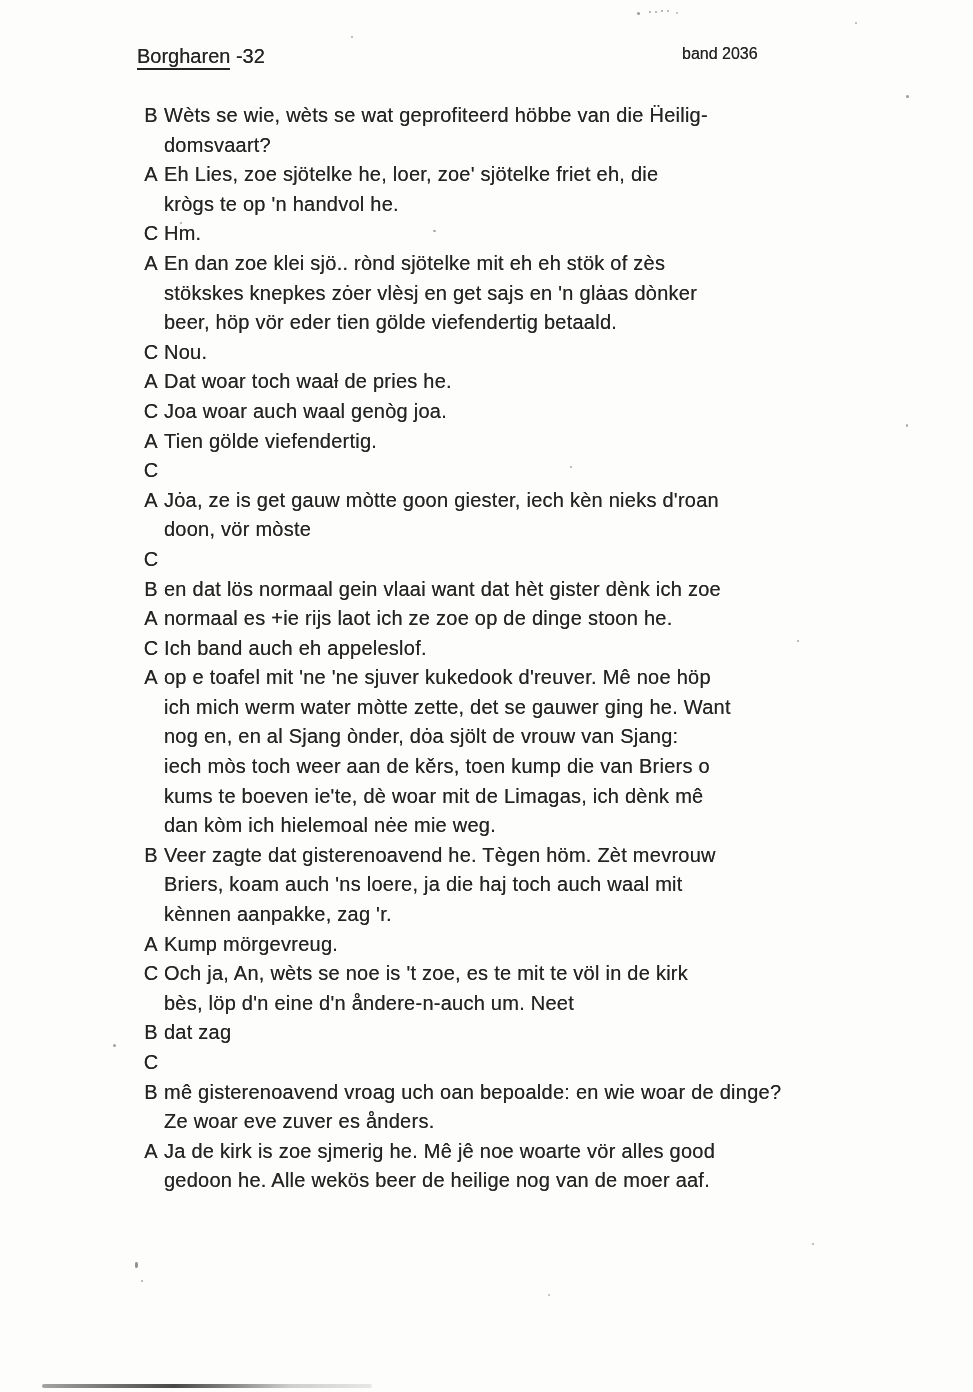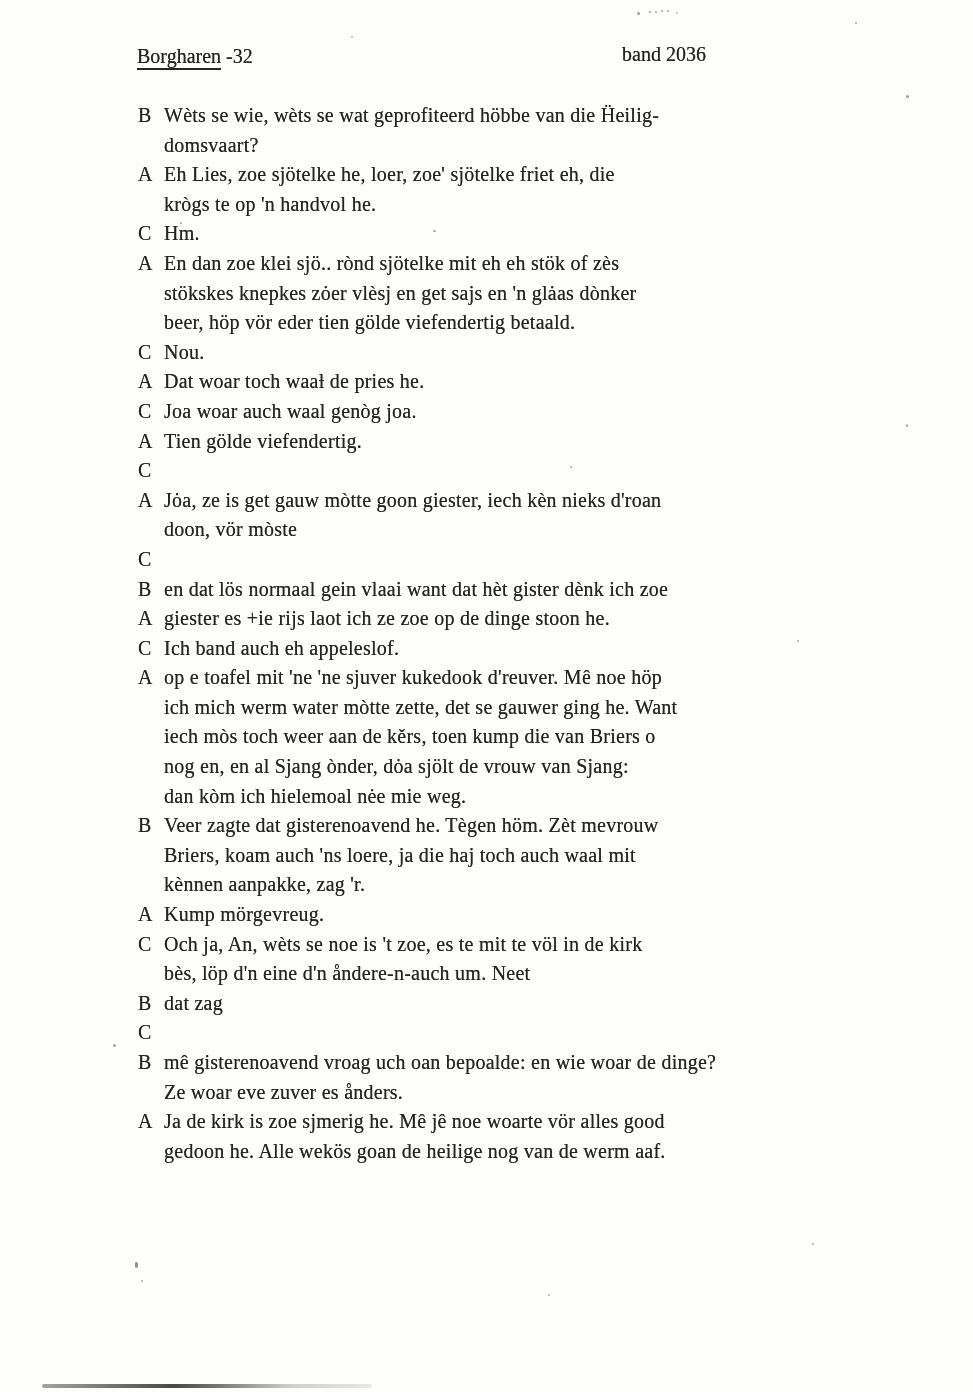--- a/index.html
+++ b/index.html
@@ -1,34 +1,35 @@
 <!DOCTYPE html>
 <html><head>
 <meta charset="utf-8">
 <style>
   html,body{margin:0;padding:0;background:#e8e8e8;}
   .page{
     position:relative;
     width:973px;height:1392px;
     margin:0 auto;
     background:#fdfdfb;
-    font-family:Liberation Serif, serif;
+    font-family:Liberation Sans, sans-serif;
     color:#242424;
     overflow:hidden;
+    text-align:center;
   }
   .page *{box-sizing:border-box;}
   .header-left{
     position:absolute;left:137px;top:44px;
     font-size:20px;line-height:24px;white-space:pre;
     text-shadow:0 0 .6px rgba(25,25,25,.75);
   }
   .underlined{border-bottom:2px solid #242424;padding-bottom:1px;}
   .header-right{
-    position:absolute;left:622px;top:42px;
-    font-size:20px;line-height:24px;white-space:pre;
+    position:absolute;left:682px;top:42px;
+    font-size:16px;line-height:24px;white-space:pre;
     text-shadow:0 0 .6px rgba(25,25,25,.75);
   }
   .transcript{
     position:absolute;left:138px;top:101px;width:812px;
   }
   .line{
     display:flex;
     font-size:20px;line-height:29.6px;
     white-space:pre;
     text-shadow:0 0 .6px rgba(25,25,25,.7);
@@ -136,48 +137,52 @@
   </div>
 
   <div class="line">
     <span class="speaker">B</span>
     <span class="text">en dat lös normaal gein vlaai want dat hèt gister dènk ich zoe</span>
   </div>
 
 
   <div class="line">
     <span class="speaker">A</span>
-    <span class="text">giester es +ie rijs laot ich ze zoe op de dinge stoon he.</span>
+    <span class="text">normaal es +ie rijs laot ich ze zoe op de dinge stoon he.</span>
   </div>
 
   <div class="line">
     <span class="speaker">C</span>
     <span class="text">Ich band auch eh appeleslof.</span>
   </div>
 
   <div class="line">
     <span class="speaker">A</span>
     <span class="text">op e toafel mit 'ne 'ne sjuver kukedook d'reuver. Mê noe höp</span>
   </div>
 
   <div class="line">
     <span class="speaker"></span>
     <span class="text">ich mich werm water mòtte zette, det se gauwer ging he. Want</span>
   </div>
 
   <div class="line">
     <span class="speaker"></span>
+    <span class="text">nog en, en al Sjang ònder, dȯa sjölt de vrouw van Sjang:</span>
+  </div>
+
+  <div class="line">
+    <span class="speaker"></span>
     <span class="text">iech mòs toch weer aan de kěrs, toen kump die van Briers o</span>
   </div>
 
   <div class="line">
     <span class="speaker"></span>
-    <span class="text">nog en, en al Sjang ònder, dȯa sjölt de vrouw van Sjang:</span>
-  </div>
-
+    <span class="text">kums te boeven ie'te, dè woar mit de Limagas, ich dènk mê</span>
+  </div>
 
   <div class="line">
     <span class="speaker"></span>
     <span class="text">dan kòm ich hielemoal nėe mie weg.</span>
   </div>
 
   <div class="line">
     <span class="speaker">B</span>
     <span class="text">Veer zagte dat gisterenoavend he. Tègen höm. Zèt mevrouw</span>
   </div>
@@ -226,21 +231,21 @@
     <span class="text">Ze woar eve zuver es ånders.</span>
   </div>
 
   <div class="line">
     <span class="speaker">A</span>
     <span class="text">Ja de kirk is zoe sjmerig he. Mê jê noe woarte vör alles good</span>
   </div>
 
   <div class="line">
     <span class="speaker"></span>
-    <span class="text">gedoon he. Alle wekös goan de heilige nog van de werm aaf.</span>
+    <span class="text">gedoon he. Alle wekös beer de heilige nog van de moer aaf.</span>
   </div>
 </div>
 
   <div class="speck" style="left:637px;top:12px;width:3px;height:3px;opacity:.55"></div>
   <div class="speck" style="left:649px;top:11px;width:2px;height:2px;opacity:.5"></div>
   <div class="speck" style="left:655px;top:11px;width:2px;height:2px;opacity:.5"></div>
   <div class="speck" style="left:661px;top:10px;width:2px;height:2px;opacity:.5"></div>
   <div class="speck" style="left:667px;top:10px;width:2px;height:2px;opacity:.45"></div>
   <div class="speck" style="left:676px;top:12px;width:2px;height:2px;opacity:.4"></div>
   <div class="speck" style="left:855px;top:22px;width:2px;height:2px;opacity:.45"></div>

